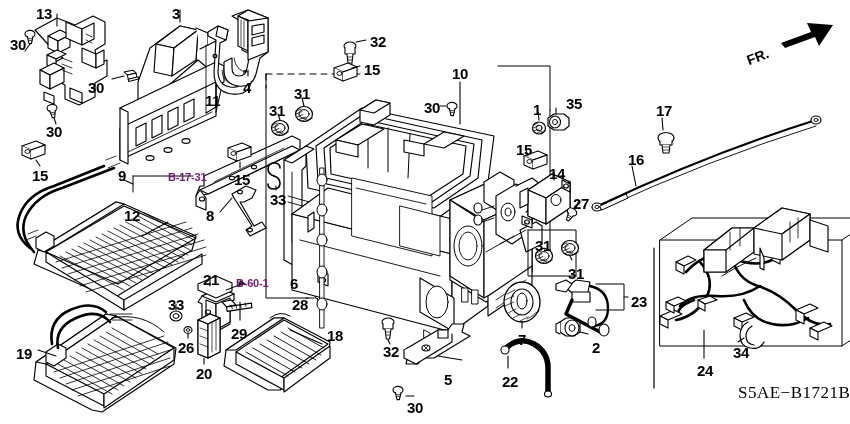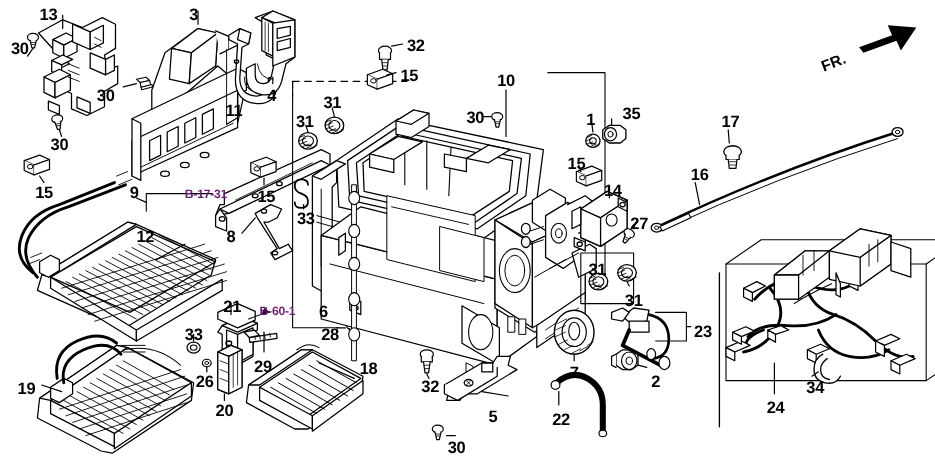--- a/index.html
+++ b/index.html
@@ -622,14 +622,15 @@
   <div id="ref-layer">
       <div class="ref" style="left: 168px; top: 172px;">B-17-31</div>
       <div class="ref" style="left: 236px; top: 278px;">B-60-1</div>
     </div>
 
   <div class="frtxt" style="left:750px;top:52px;">FR.</div>
   <svg style="position:absolute;left:779px;top:16px;width:56px;height:36px;" viewBox="0 0 56 36">
     <path d="M2,27 L32,16 L28,7 L54,9 L40,30 L36,21 L6,32 Z" fill="#000"></path>
   </svg>
 
+  <div class="code" style="left:738px;top:383px;">S5AE−B1721B</div>
 
 </div>
 
 </body></html>

